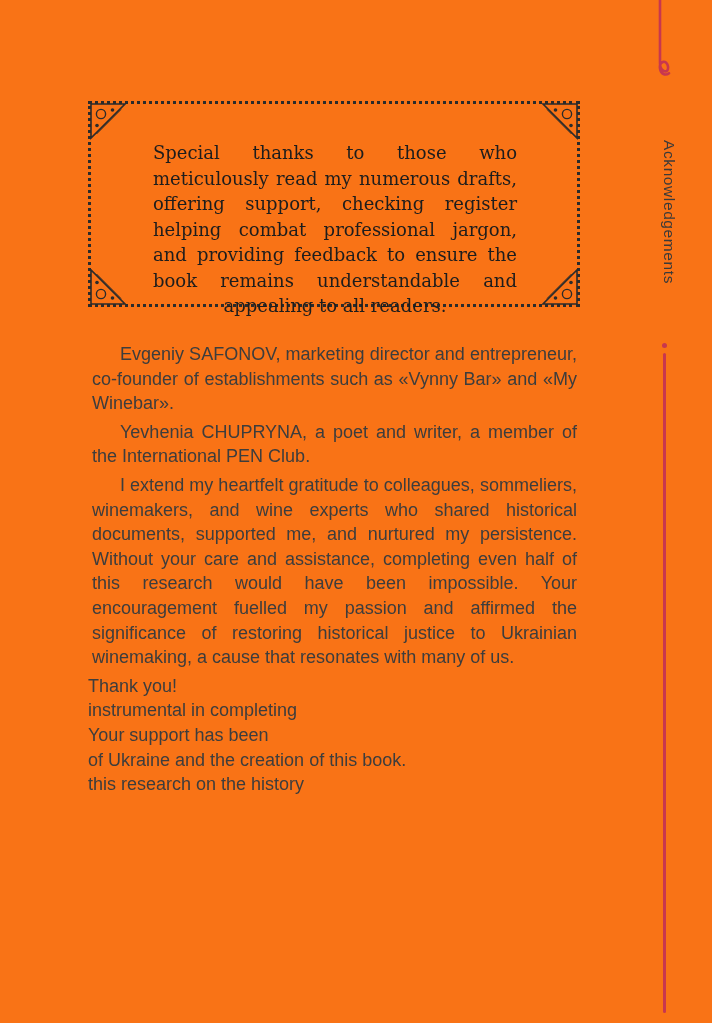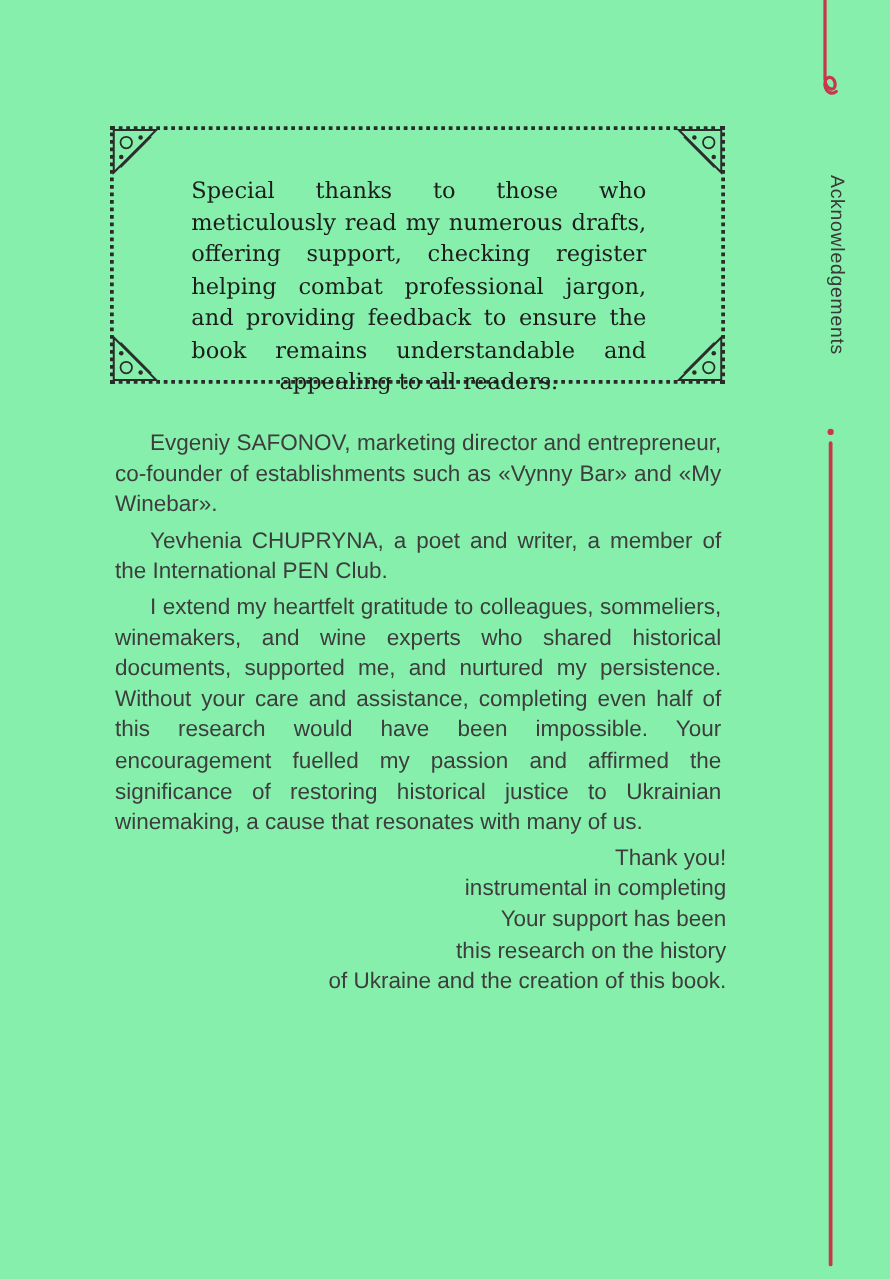--- a/index.html
+++ b/index.html
@@ -1,20 +1,20 @@
 <!DOCTYPE html>
 <html style="--accent-red: #c8374e; --ink: #3d3d3d;"><head>
 <meta charset="utf-8">
 <style>
   html, body { margin: 0; padding: 0; background: #ffffff; }
   .page {
     position: relative;
     width: 712px;
     height: 1023px;
-    background: #86efac;
+    background: #f97316;
     overflow: hidden;
     font-family: "Liberation Sans", sans-serif;
     color: #3d3d3d;
   }
 
   
   .quote-box {
     position: absolute;
     left: 88px;
     top: 101px;
@@ -94,21 +94,21 @@
     width: 493px;
     font-size: 18px;
     line-height: 24.6px;
     text-align: justify;
     color: #3d3d3d;
   }
   .body-text p {
     margin: 4px;
     text-indent: 28px;
   }
-  .closing { text-align: right; }
+  .closing { text-align: left; }
   .closing div { white-space: nowrap; }
 </style>
 </head>
 <body>
 
 <div class="page">
 
   <div class="quote-box">
     <span class="corner tl">
       <svg width="40" height="40" viewBox="0 0 40 40">
@@ -163,18 +163,18 @@
   </div>
 
   <div class="body-text">
     <p>Evgeniy SAFONOV, marketing director and entrepreneur, co-founder of establishments such as «Vynny Bar» and «My Winebar».</p>
     <p>Yevhenia CHUPRYNA, a poet and writer, a member of the International PEN Club.</p>
     <p>I extend my heartfelt gratitude to colleagues, sommeliers, winemakers, and wine experts who shared historical documents, supported me, and nurtured my persistence. Without your care and assistance, completing even half of this research would have been impossible. Your encouragement fuelled my passion and affirmed the significance of restoring historical justice to Ukrainian winemaking, a cause that resonates with many of us.</p>
     <div class="closing">
       <div>Thank you!</div>
       <div>instrumental in completing</div>
       <div>Your support has been</div>
+      <div>of Ukraine and the creation of this book.</div>
       <div>this research on the history</div>
-      <div>of Ukraine and the creation of this book.</div>
     </div>
   </div>
 
 </div>
 
 </body></html>

